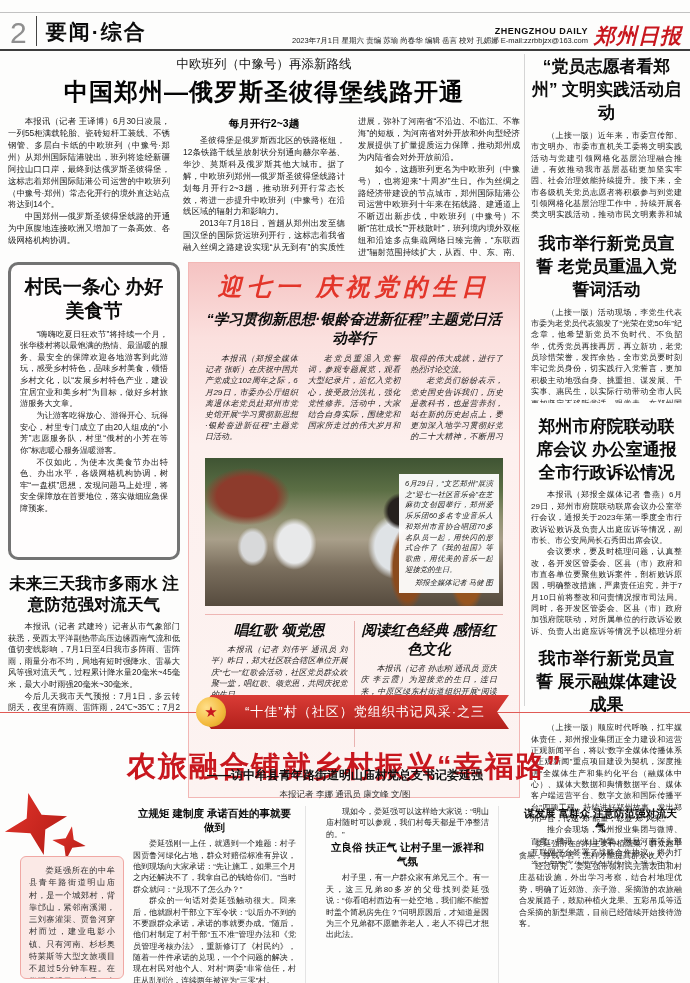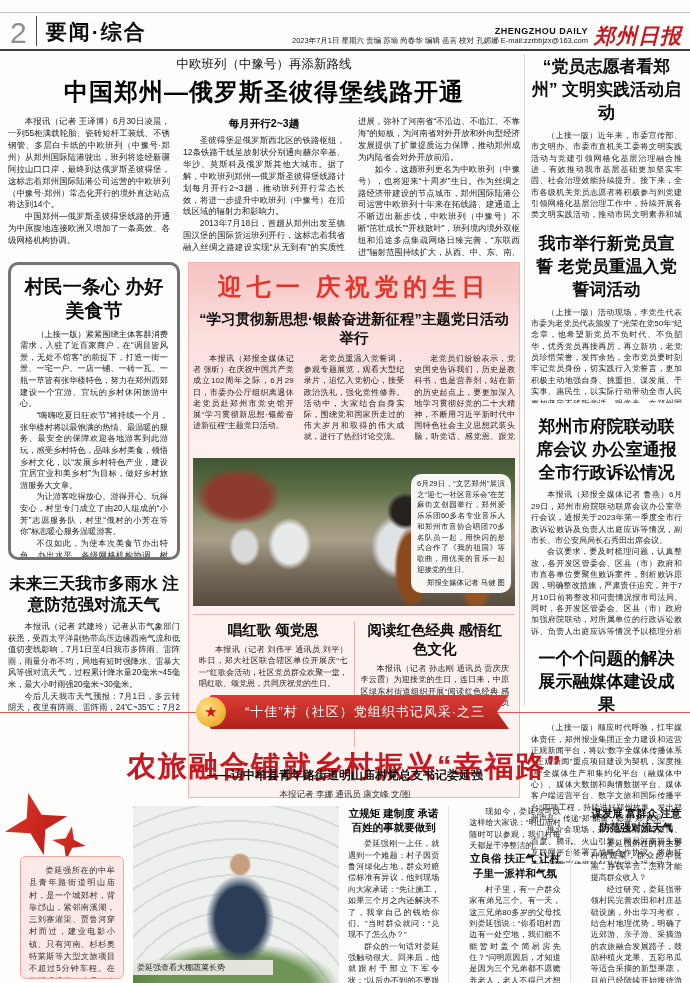--- a/index.html
+++ b/index.html
@@ -33,35 +33,35 @@
   .redbox{border:3px solid #737373;border-radius:10px;padding:8px 9px;height:276px;overflow:hidden;background:#fffdfd;}
   .redbox h2{font-size:19px;font-weight:900;text-align:center;line-height:1.25;margin:2px 0 6px;color:#0a0a0a;}
   .small-body{font-size:8.2px;line-height:1.42;text-align:justify;color:#222;}
   .small-body p{text-indent:2em;margin:0;}
   .weather{margin-top:13px;}
   .weather h2{font-size:16.5px;font-weight:900;text-align:center;line-height:1.3;margin:0 0 5px;color:#0a0a0a;}
   .weather .small-body{height:94px;overflow:hidden;}
 
   
   .center{position:absolute;left:188px;top:262px;width:332px;}
-  .pinkbox{box-sizing:border-box;height:536px;background:linear-gradient(180deg,#f5c3c2 0%,#fbe0de 14%,#fdf0ee 34%,#fcf3f1 100%);border:1px solid #f2b7b5;padding:6px 4px;overflow:hidden;}
+  .pinkbox{box-sizing:border-box;height:536px;background:linear-gradient(180deg,#f5c3c2 0%,#fbe0de 14%,#fdf0ee 34%,#fcf3f1 100%);border:1px solid #f2b7b5;padding:6px 16px;overflow:hidden;font-style:italic;}
   .qiyi-title{color:#e3352a;font-size:24px;font-weight:900;text-align:center;letter-spacing:5px;margin:2px 0 7px;}
   .qiyi-head{font-size:14.5px;font-weight:900;text-align:center;margin:0 0 5px;color:#0d0d0d;}
   .qiyi-body{column-count:3;column-gap:10px;font-size:8px;line-height:1.4;text-align:justify;height:100px;overflow:hidden;color:#222;}
   .qiyi-body p{text-indent:2em;margin:0;}
   .photo-wrap{position:relative;margin-top:5px;height:148px;background:
     radial-gradient(26px 60px at 68% 74%,#8a4a1d 0 55%,transparent 70%),
     radial-gradient(26px 60px at 88% 76%,#96541f 0 55%,transparent 70%),
     radial-gradient(30px 30px at 66% 36%,#26211e 0 45%,transparent 62%),
     radial-gradient(40px 46px at 64% 60%,#dfe3e6 0 52%,transparent 70%),
     radial-gradient(34px 40px at 30% 58%,#e8e9ea 0 48%,transparent 65%),
     radial-gradient(24px 30px at 16% 60%,#d8d9da 0 48%,transparent 65%),
     radial-gradient(60px 40px at 14% 26%,#8d3b2c 0 50%,transparent 72%),
     linear-gradient(180deg,#3f5433 0%,#5c6f45 22%,#8f9070 40%,#a99f8a 55%,#7b6f5e 74%,#564b3e 100%);}
-  .bubble{position:absolute;right:4px;top:16px;width:88px;background:rgba(255,255,255,.95);padding:5px 6px;font-size:7.4px;line-height:1.45;text-align:justify;color:#222;border-radius:10px;}
+  .bubble{position:absolute;right:4px;top:16px;width:88px;background:rgba(255,255,255,.95);padding:5px 6px;font-size:7.4px;line-height:1.45;text-align:justify;color:#222;border-radius:0;}
   .bubble .credit{text-align:right;margin-top:2px;}
   .sub-row{display:flex;margin-top:8px;border-top:1px solid #eeb6b4;padding-top:6px;}
   .sub-art{flex:1;padding:0 6px;min-width:0;}
   .sub-art + .sub-art{border-left:1px solid #e9b3b1;}
   .sub-art h3{font-size:14.5px;font-weight:900;text-align:center;margin:0 0 4px;color:#0d0d0d;}
   .sub-art .small-body{height:84px;overflow:hidden;font-size:8px;}
 
   
   .vdiv{position:absolute;left:524px;top:54px;width:1px;height:652px;background:#d5d5d5;}
   .right-rail{position:absolute;left:531px;top:56px;width:151px;}
@@ -131,21 +131,20 @@
       <p>2013年7月18日，首趟从郑州出发至德国汉堡的国际货运班列开行，这标志着我省融入丝绸之路建设实现“从无到有”的实质性进展，弥补了河南省“不沿边、不临江、不靠海”的短板，为河南省对外开放和外向型经济发展提供了扩量提质运力保障，推动郑州成为内陆省会对外开放前沿。</p>
       <p>如今，这趟班列更名为中欧班列（中豫号），也将迎来“十周岁”生日。作为丝绸之路经济带建设的节点城市，郑州国际陆港公司运营中欧班列十年来在拓线路、建通道上不断迈出新步伐，中欧班列（中豫号）不断“茁壮成长”“开枝散叶”，班列境内境外双枢纽和沿途多点集疏网络日臻完善，“东联西进”辐射范围持续扩大，从西、中、东、南、东北拓展多向出口，畅通郑州通向欧洲、中亚、东盟以及日韩等四个方向的国际物流干线通道，境外业务网络遍布40多个国家140多个城市，境内外合作伙伴超过6000家，已初步实现“连通境内外、辐射东中西”。</p>
 
     </div>
   </div>
 
   <div class="left-rail">
     <div class="redbox">
       <h2>村民一条心 办好美食节</h2>
       <div class="small-body">
-        <p>（上接一版）紧紧围绕主体客群消费需求，入驻了近百家商户，在“调目皆风景，无处不馆客”的前提下，打造一街一景、一宅一户、一店一铺、一砖一瓦、一瓶一草皆有张华楼特色，努力在郑州西郊建设一个宜游、宜玩的乡村休闲旅游中心。</p>
         <p>“嗨嗨吃夏日狂欢节”将持续一个月，张华楼村将以最饱满的热情、最温暖的服务、最安全的保障欢迎各地游客到此游玩，感受乡村特色，品味乡村美食，领悟乡村文化，以“发展乡村特色产业，建设宜居宜业和美乡村”为目标，做好乡村旅游服务大文章。</p>
         <p>为让游客吃得放心、游得开心、玩得安心，村里专门成立了由20人组成的“小芳”志愿服务队，村里“俄村的小芳在等你”标志暖心服务温暖游客。</p>
         <p>不仅如此，为使本次美食节办出特色、办出水平，各级网格机构协调，树牢“一盘棋”思想，发现问题马上处理，将安全保障放在首要地位，落实做细应急保障预案。</p>
 
       </div>
     </div>
     <div class="weather">
       <h2>未来三天我市多雨水 注意防范强对流天气</h2>
       <div class="small-body">
         <p>本报讯（记者 武建玲）记者从市气象部门获悉，受西太平洋副热带高压边缘西南气流和低值切变线影响，7月1日至4日我市多阵雨、雷阵雨，雨量分布不均，局地有短时强降水、雷暴大风等强对流天气，过程累计降水量20毫米~45毫米，最大小时雨强20毫米~30毫米。</p>
@@ -205,21 +204,21 @@
     </div>
     <div class="rr-art">
       <h2>郑州市府院联动联席会议 办公室通报全市行政诉讼情况</h2>
       <div class="small-body h-a3">
         <p>本报讯（郑报全媒体记者 鲁燕）6月29日，郑州市府院联动联席会议办公室举行会议，通报关于2023年第一季度全市行政诉讼败诉及负责人出庭应诉等情况，副市长、市公安局局长石秀田出席会议。</p>
         <p>会议要求，要及时梳理问题，认真整改，各开发区管委会、区县（市）政府和市直各单位要聚焦败诉案件，剖析败诉原因，明确整改措施，严肃责任追究，并于7月10日前将整改和问责情况报市司法局。同时，各开发区管委会、区县（市）政府加强府院联动，对所属单位的行政诉讼败诉、负责人出庭应诉等情况予以梳理分析并通报。</p>
 
       </div>
     </div>
     <div class="rr-art">
-      <h2>一个个问题的解决 展示融媒体建设成果</h2>
+      <h2>我市举行新党员宣誓 展示融媒体建设成果</h2>
       <div class="small-body h-a4">
         <p>（上接一版）顺应时代呼唤，扛牢媒体责任，郑州报业集团正全力建设和运营正观新闻平台，将以“数字全媒体传播体系+正观新闻”重点项目建设为契机，深度推进“全媒体生产和集约化平台（融媒体中心）、媒体大数据和舆情数据平台、媒体客户端运营平台、数字文旅和国际传播平台”四项工程，持续讲好郑州故事，发出郑州声音，传递“郑”能量，彰显“郑”风采。</p>
         <p>推介会现场，郑州报业集团与微博、百度、腾讯、火山引擎、网易河南等头部互联网平台签署了战略合作协议，将为打造“中部数字传媒科创基地”注入强大动力。</p>
 
       </div>
     </div>
   </div>
 
   <div class="redline"></div>
   <div class="ribbon-wrap">
@@ -232,23 +231,20 @@
 
   <div class="bottom-row">
     <div class="deco-side">
       <div class="star star1"></div>
       <div class="star star2"></div>
       <div class="sidebox">
         <p>娄延强所在的中牟县青年路街道明山庙村，是一个城郊村，背靠邙山，紧邻南溪湖，三刘寨灌渠、贾鲁河穿村而过，建业电影小镇、只有河南、杉杉奥特莱斯等大型文旅项目不超过5分钟车程。在娄延强眼里，这是一个依山傍水、生态宜居的好地方。</p>
 
       </div>
     </div>
-    <div class="bphoto">
-      <div class="cap">娄延强查看大棚蔬菜长势</div>
-    </div>
     <div class="bcol">
       <h4>立规矩 建制度 承诺百姓的事就要做到</h4>
       <div class="small-body">
         <p>娄延强刚一上任，就遇到一个难题：村子因贾鲁河绿化占地，群众对赔偿标准有异议，他到现场向大家承诺：“先让施工，如果三个月之内还解决不了，我拿自己的钱给你们。”当时群众就问：“兑现不了怎么办？”</p>
         <p>群众的一句话对娄延强触动很大。回来后，他就跟村干部立下军令状：“以后办不到的不要跟群众承诺，承诺的事就要办成。”随后，他们村制定了村干部“五不准”管理办法和《党员管理考核办法》，重新修订了《村民约》，随着一件件承诺的兑现，一个个问题的解决，现在村民对他个人、对村“两委”非常信任，村庄从乱到治，连续两年被评为“三零”村。</p>
 
       </div>
     </div>
     <div class="bcol">
       <div class="small-body">

